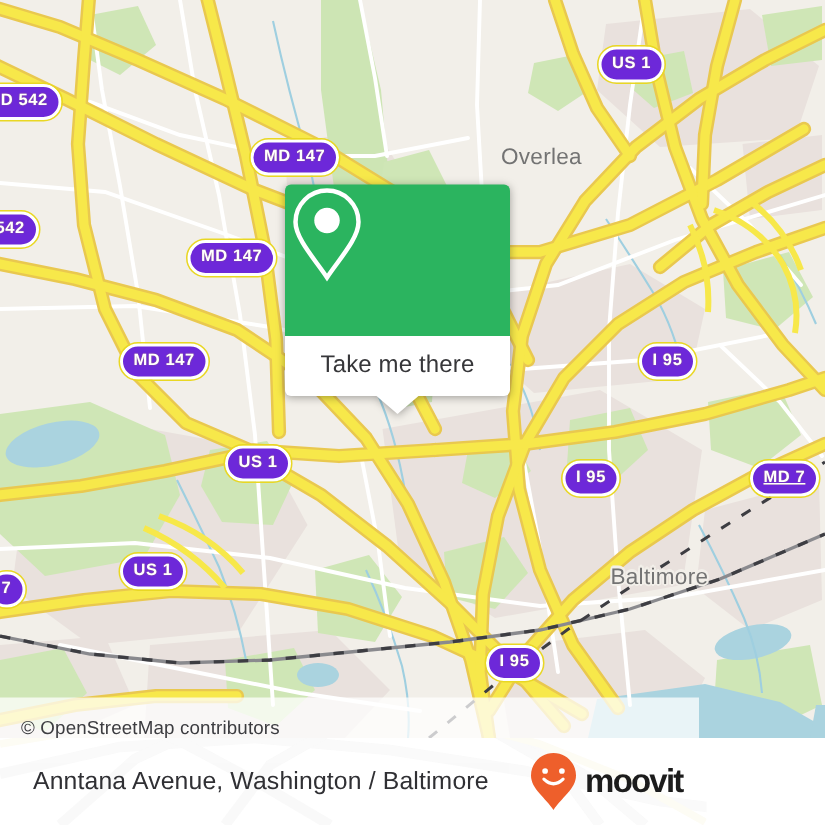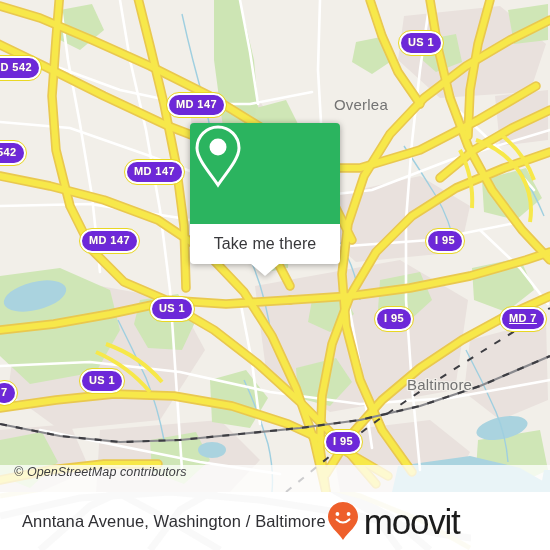--- a/index.html
+++ b/index.html
@@ -95,27 +95,26 @@
     width: 0; height: 0;
     border-left: 14px solid transparent;
     border-right: 14px solid transparent;
     border-top: 12px solid #ffffff;
   }
 
   
   #attribution {
     position: absolute;
     left: 0; bottom: 0;
-    width: 550px;
+    width: 466px;
     height: 27px;
     background: rgba(255,255,255,.74);
     display: flex;
-    align-items: flex-start;
+    align-items: flex-end;
     z-index: 30;
-    font-style: italic;
   }
   #attribution span {
     color: #3c3c40;
     font-size: 12.5px;
     padding-left: 14px;
     letter-spacing: .1px;
   }
 
   
   #bottombar {
@@ -142,22 +141,22 @@
   }
   #placetitle {
     color: #303034;
     font-size: 16.5px;
     letter-spacing: .1px;
     white-space: nowrap;
   }
   #logo { display: flex; align-items: center; gap: 4px; }
   #logo .wordmark {
     color: #1c1c1c;
-    font-size: 35px;
-    font-weight: normal;
+    font-size: 22px;
+    font-weight: bold;
     letter-spacing: -1.2px;
     line-height: 1;
   }
 </style>
 </head>
 <body>
 
 <div id="app">
 
   <div id="map">

